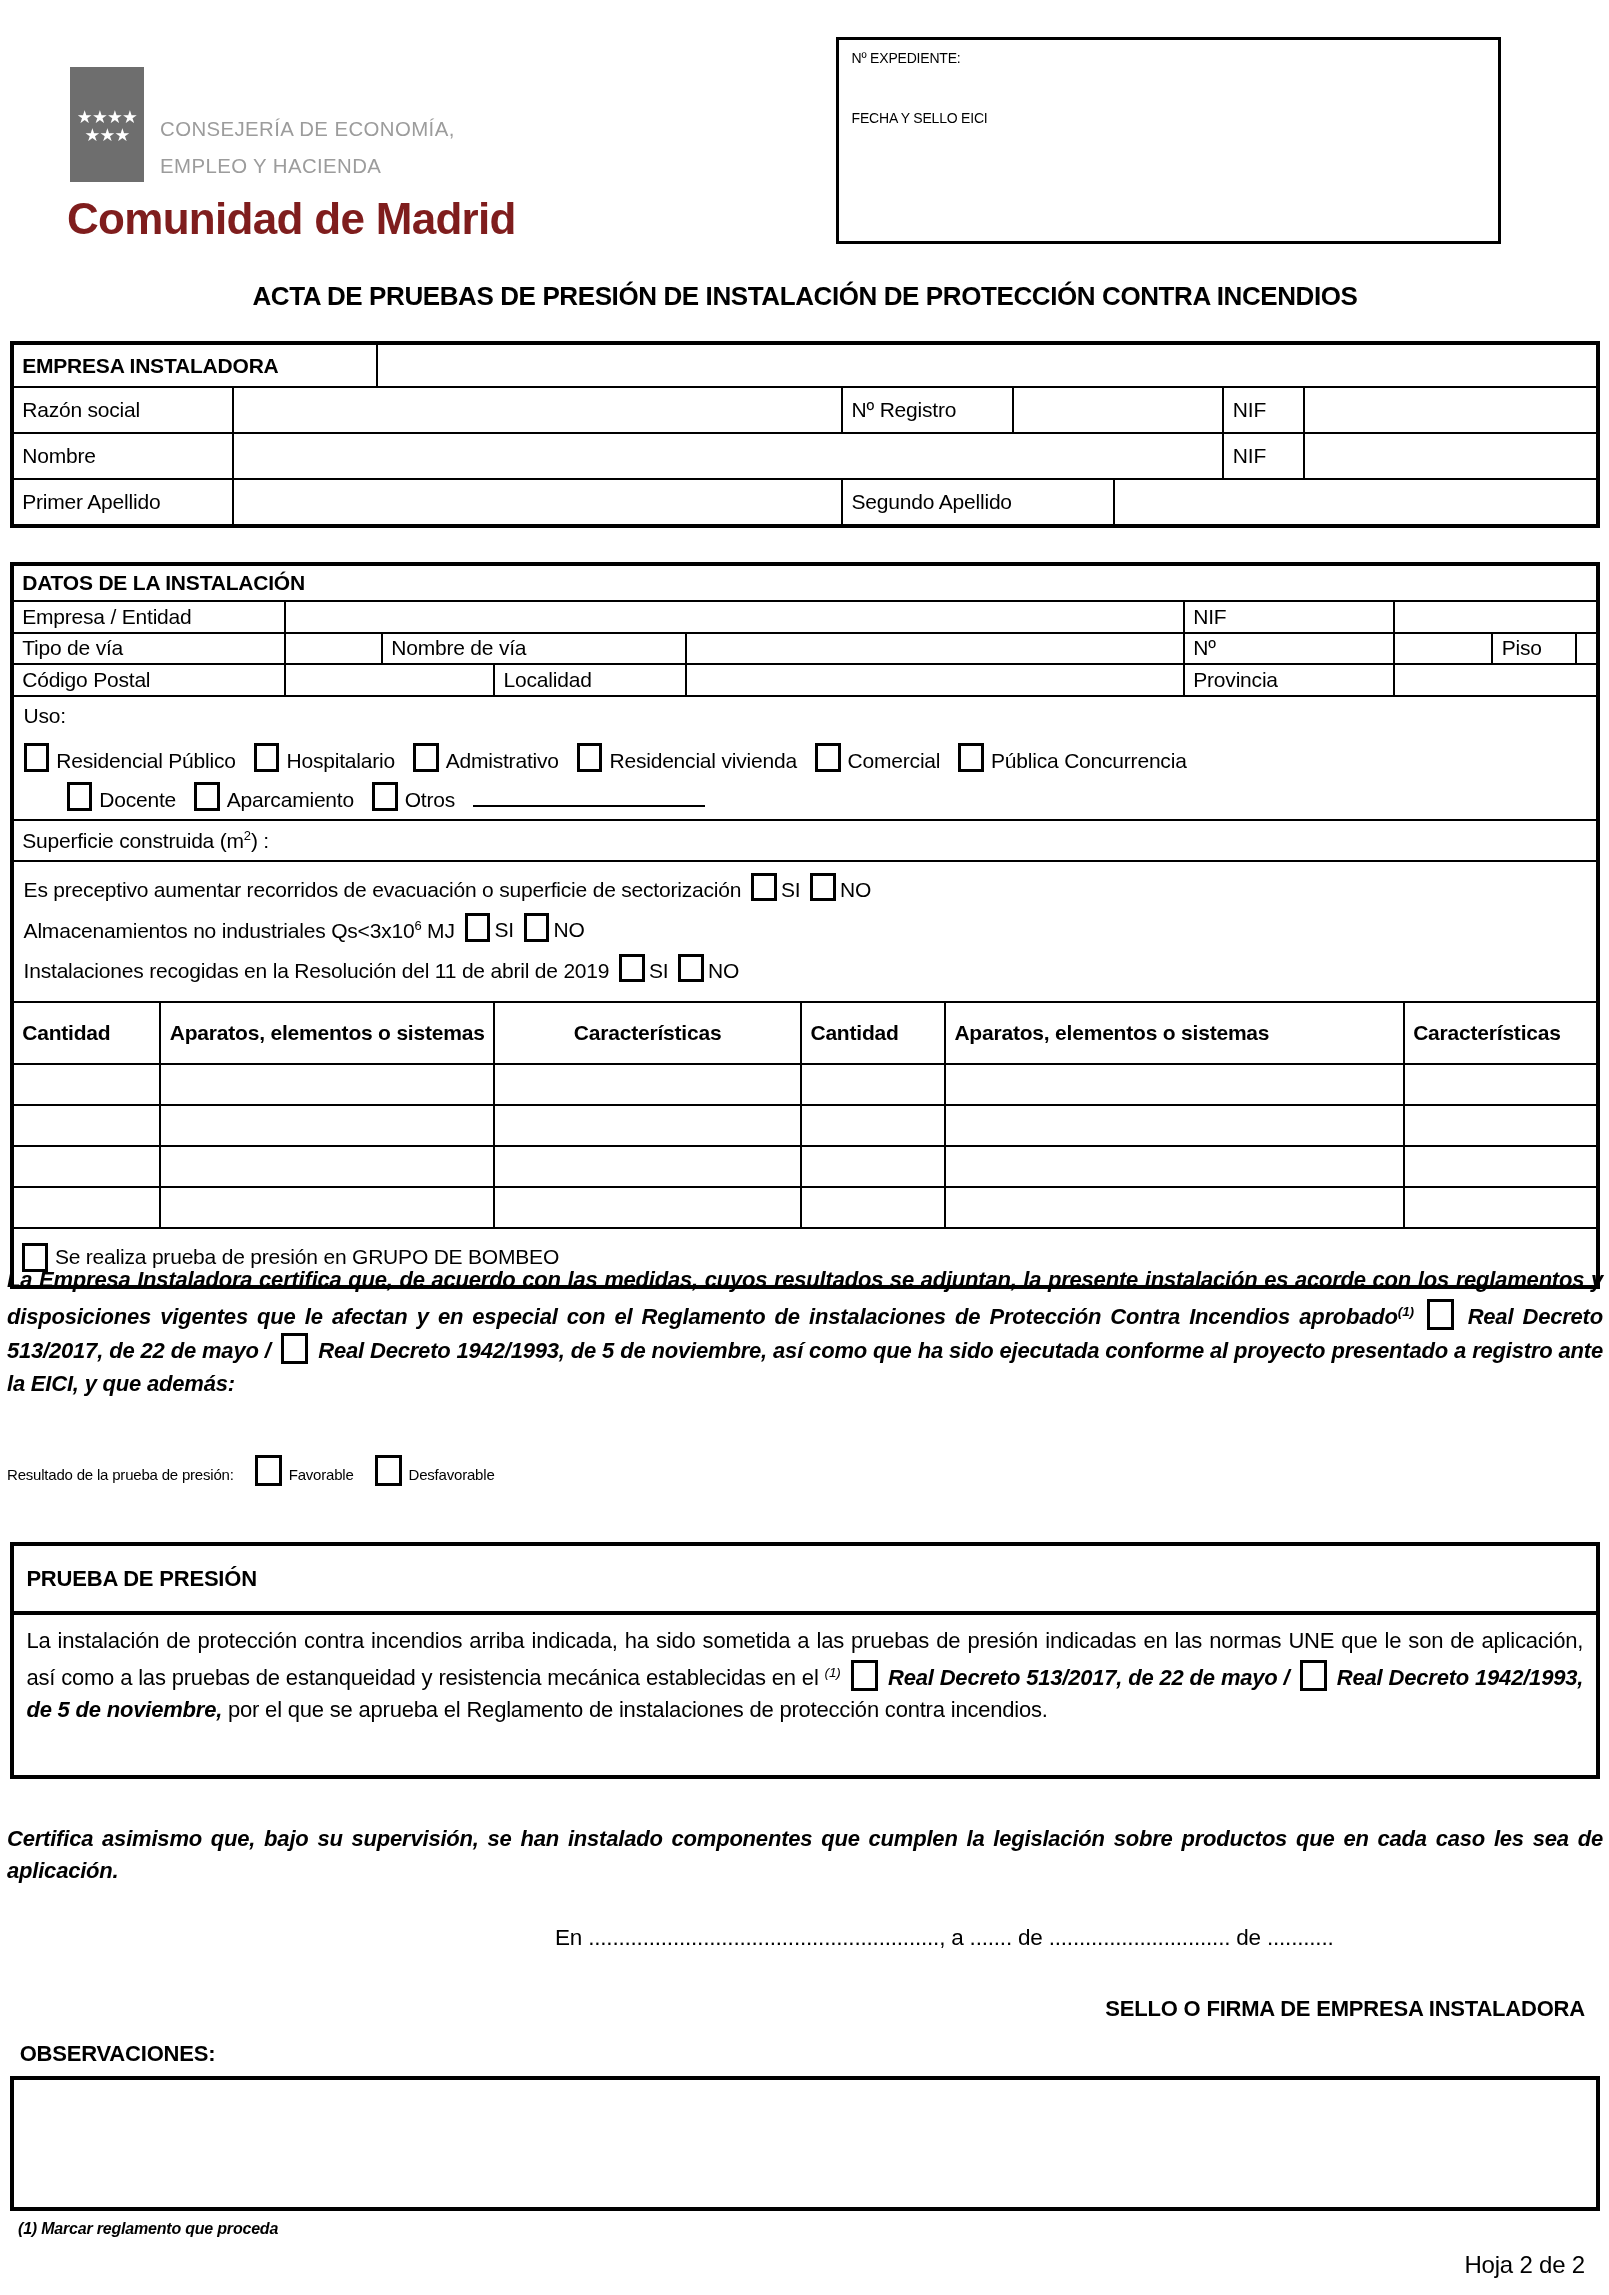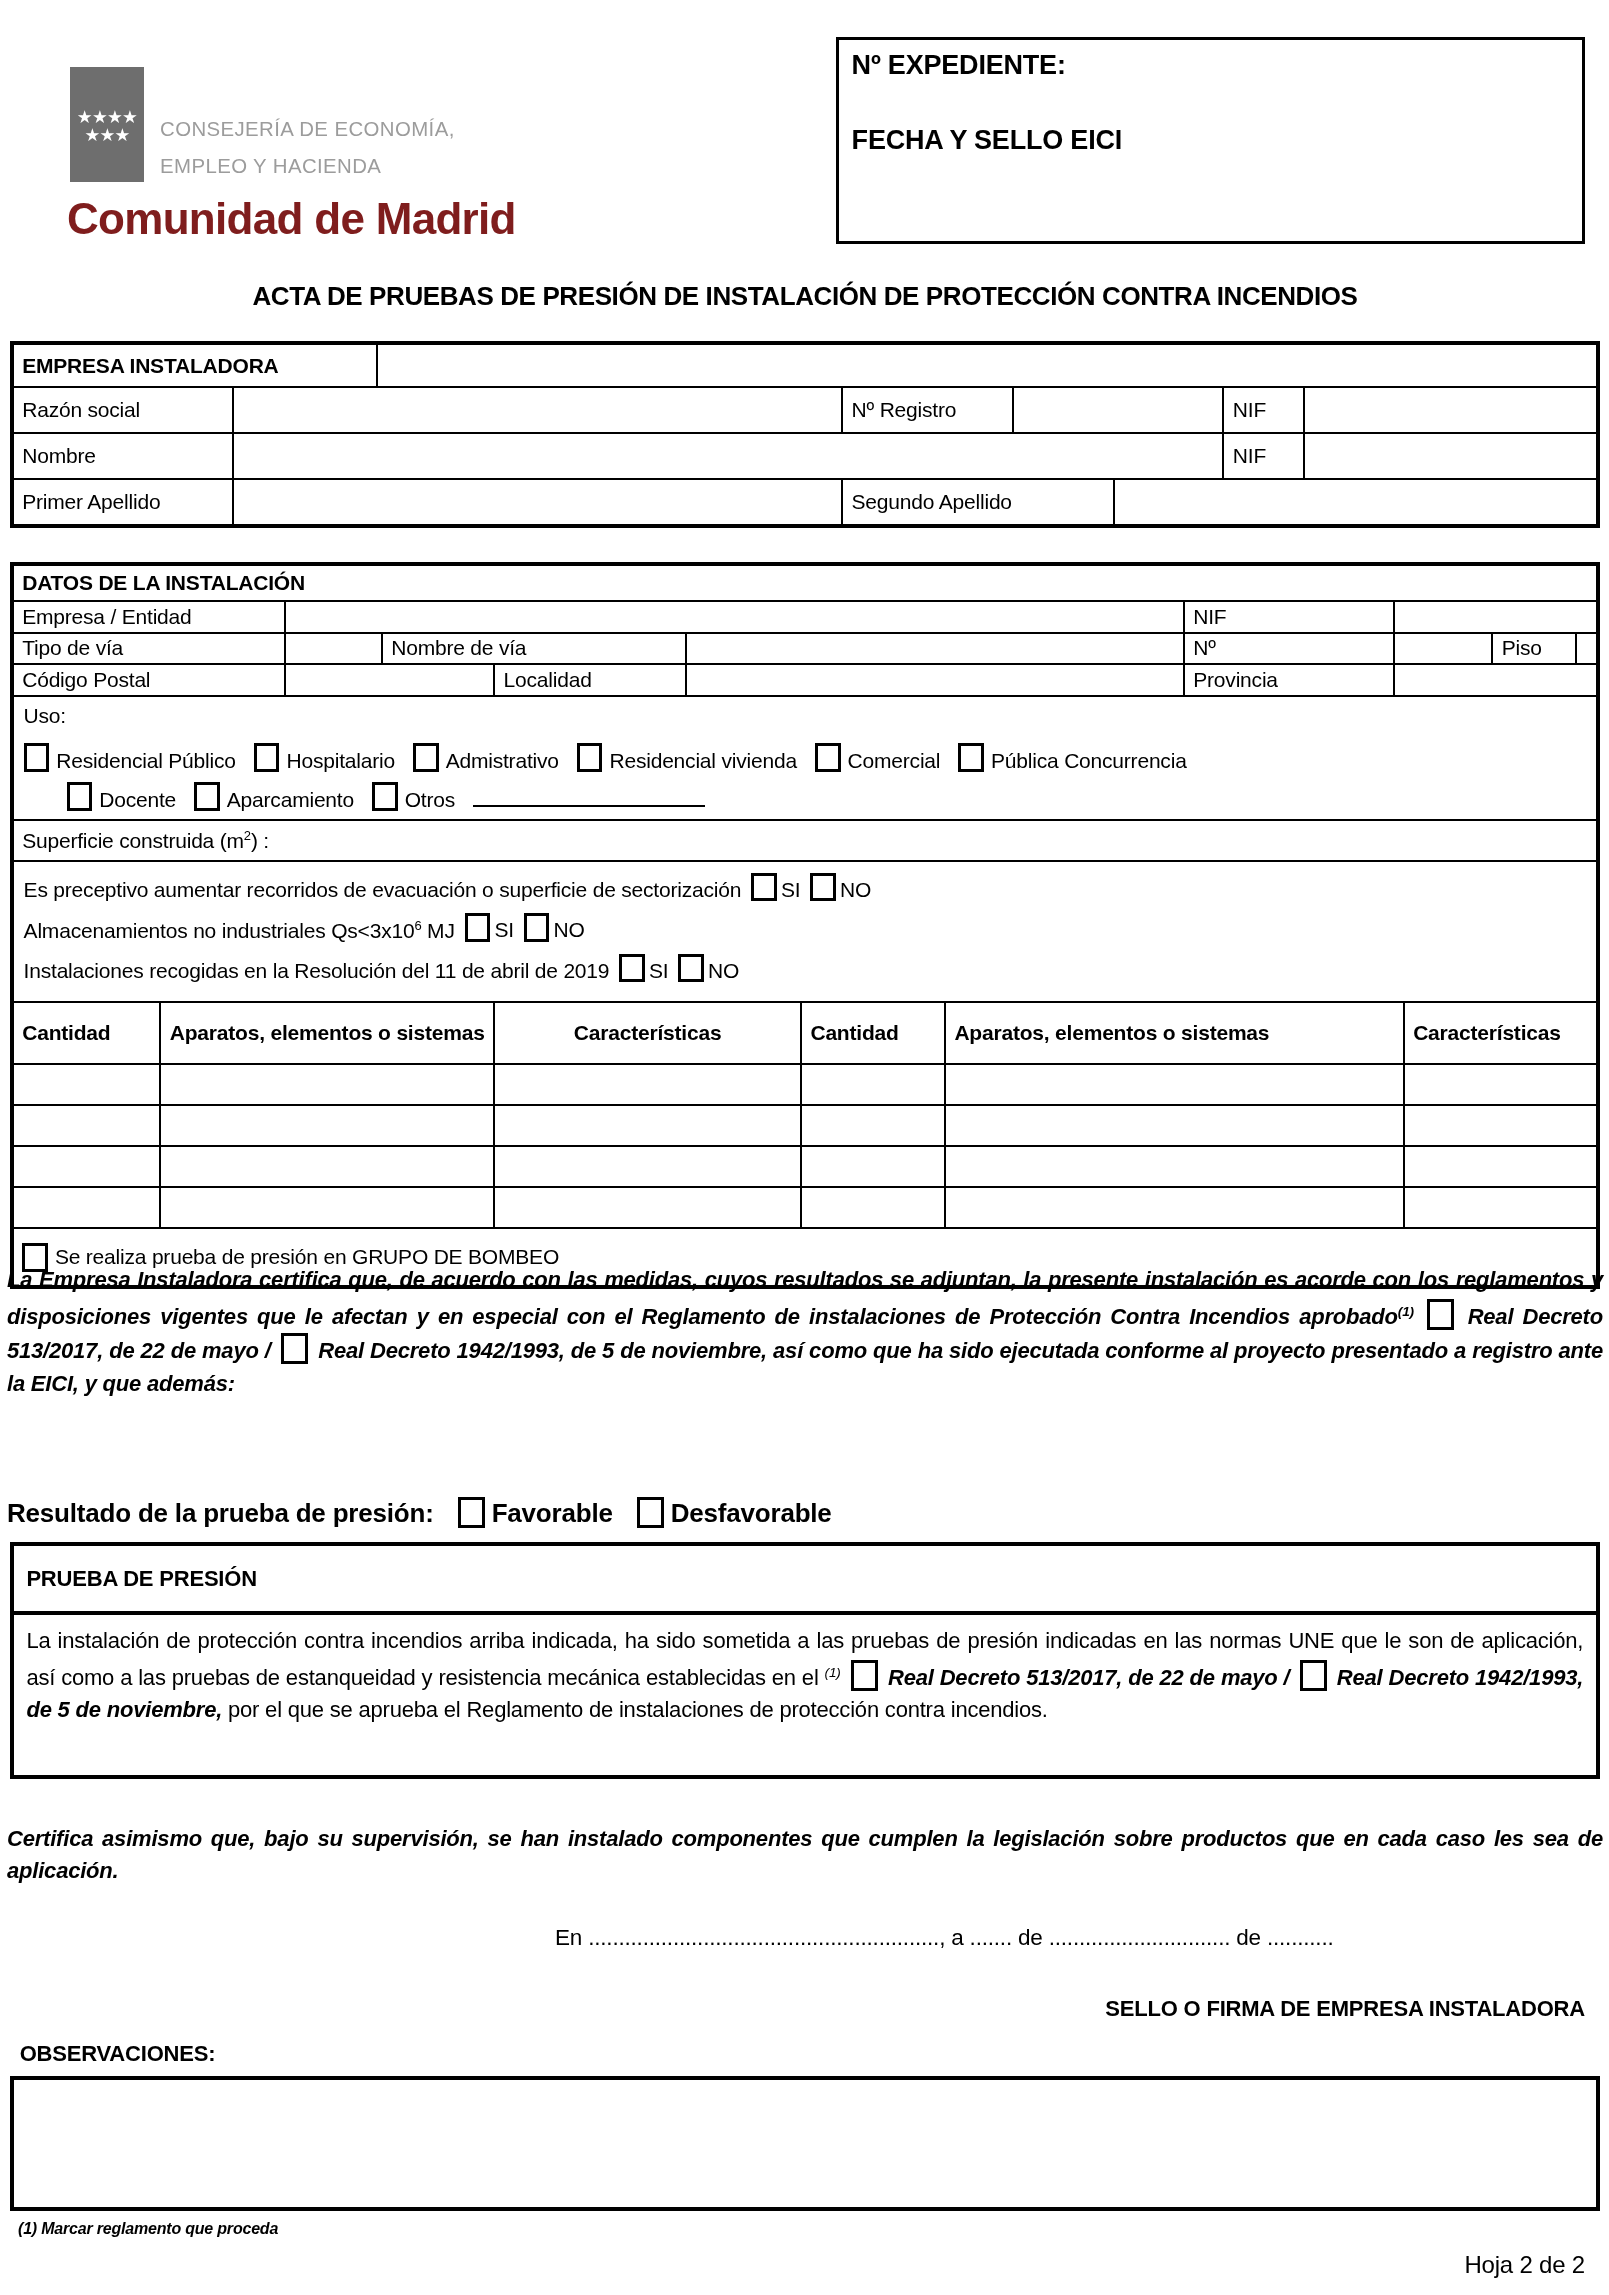--- a/index.html
+++ b/index.html
@@ -8,21 +8,21 @@
     font-family:"Liberation Sans","DejaVu Sans",sans-serif; color:#000;
     letter-spacing:-0.2px; overflow:hidden; margin:0 auto;
   }
 
   
   .flag { position:absolute; left:70px; top:67px; width:74px; height:115px; background:#6e6e6e; text-align:center; box-sizing:border-box; padding-top:41px; }
   .flag .stars { color:#fff; font-size:17.6px; line-height:18px; letter-spacing:-0.7px; }
   .dept { position:absolute; left:160px; top:111px; font-size:20.4px; line-height:37px; color:#9c9c9c; letter-spacing:0.4px; }
   .org  { position:absolute; left:67px; top:194px; font-size:44px; font-weight:bold; color:#7f1d1d; letter-spacing:-0.7px; }
 
-  .exp-box { position:absolute; left:836px; top:37px; width:749px; height:207px; border:3.5px solid #000; box-sizing:border-box; padding:9.8px 12.6px; font-size:27px;font-weight:bold; }
+  .exp-box { position:absolute; left:836px; top:37px; width:665px; height:207px; border:3.5px solid #000; box-sizing:border-box; padding:9.8px 12.6px; font-size:14px; }
   .exp-box .l2 { margin-top:44px; }
 
   .title { position:absolute; top:281px; left:0; width:100%; text-align:center; font-size:26px; font-weight:bold; letter-spacing:-0.4px; }
 
   
   .tbl { position:absolute; left:9.8px; width:1590px; border:4.2px solid #000; box-sizing:border-box; background:#fff; }
   .trow { display:flex; border-top:2.8px solid #000; align-items:stretch; }
   .trow.first { border-top:none; }
   .tcell { border-left:2.8px solid #000; box-sizing:border-box; font-size:21px; padding:2.8px 8.4px; display:flex; align-items:center; }
   .tcell.nb { border-left:none; }
@@ -35,21 +35,21 @@
   sup { font-size:0.62em; }
 
   .qline { margin:4.2px 0 11.2px 0; }
   .qline .cb { vertical-align:-4.2px; margin:0 4.2px 0 9.8px; }
 
   
   .para { position:absolute; left:7px; width:1596px; font-size:22px; line-height:32px; text-align:justify; }
   .bi { font-weight:bold; font-style:italic; }
   .para .cb { width:21px; height:25px; vertical-align:-5.6px; margin:0 4.2px; }
 
-  .resultado { position:absolute; top:1497px; left:7px; font-size:26px; font-weight:bold; }
+  .resultado { position:absolute; top:1455px; left:7px; font-size:15px; font-weight:normal; }
   .resultado .cb { width:21px; height:25px; vertical-align:-5.6px; margin:0 7px 0 17px; }
 
   .prueba { position:absolute; top:1542px; left:9.8px; width:1590px; border:4.2px solid #000; box-sizing:border-box; }
   .prueba-header { min-height:65px; display:flex; align-items:center; padding:0 12.6px; font-size:22px; font-weight:bold; border-bottom:4.2px solid #000; }
   .prueba-body { padding:9.8px 12.6px 49px 12.6px; font-size:22px; line-height:32px; text-align:justify; box-sizing:border-box; }
   .prueba-body .cb { width:21px; height:25px; vertical-align:-5.6px; margin:0 4.2px; }
 
   .dateline { position:absolute; top:1925px; left:555px; font-size:22.5px; white-space:nowrap; }
   .sello { position:absolute; top:1996px; right:25px; font-size:22px; font-weight:bold; }
   .obs-label { position:absolute; top:2041px; left:19.7px; font-size:22px; font-weight:bold; }

